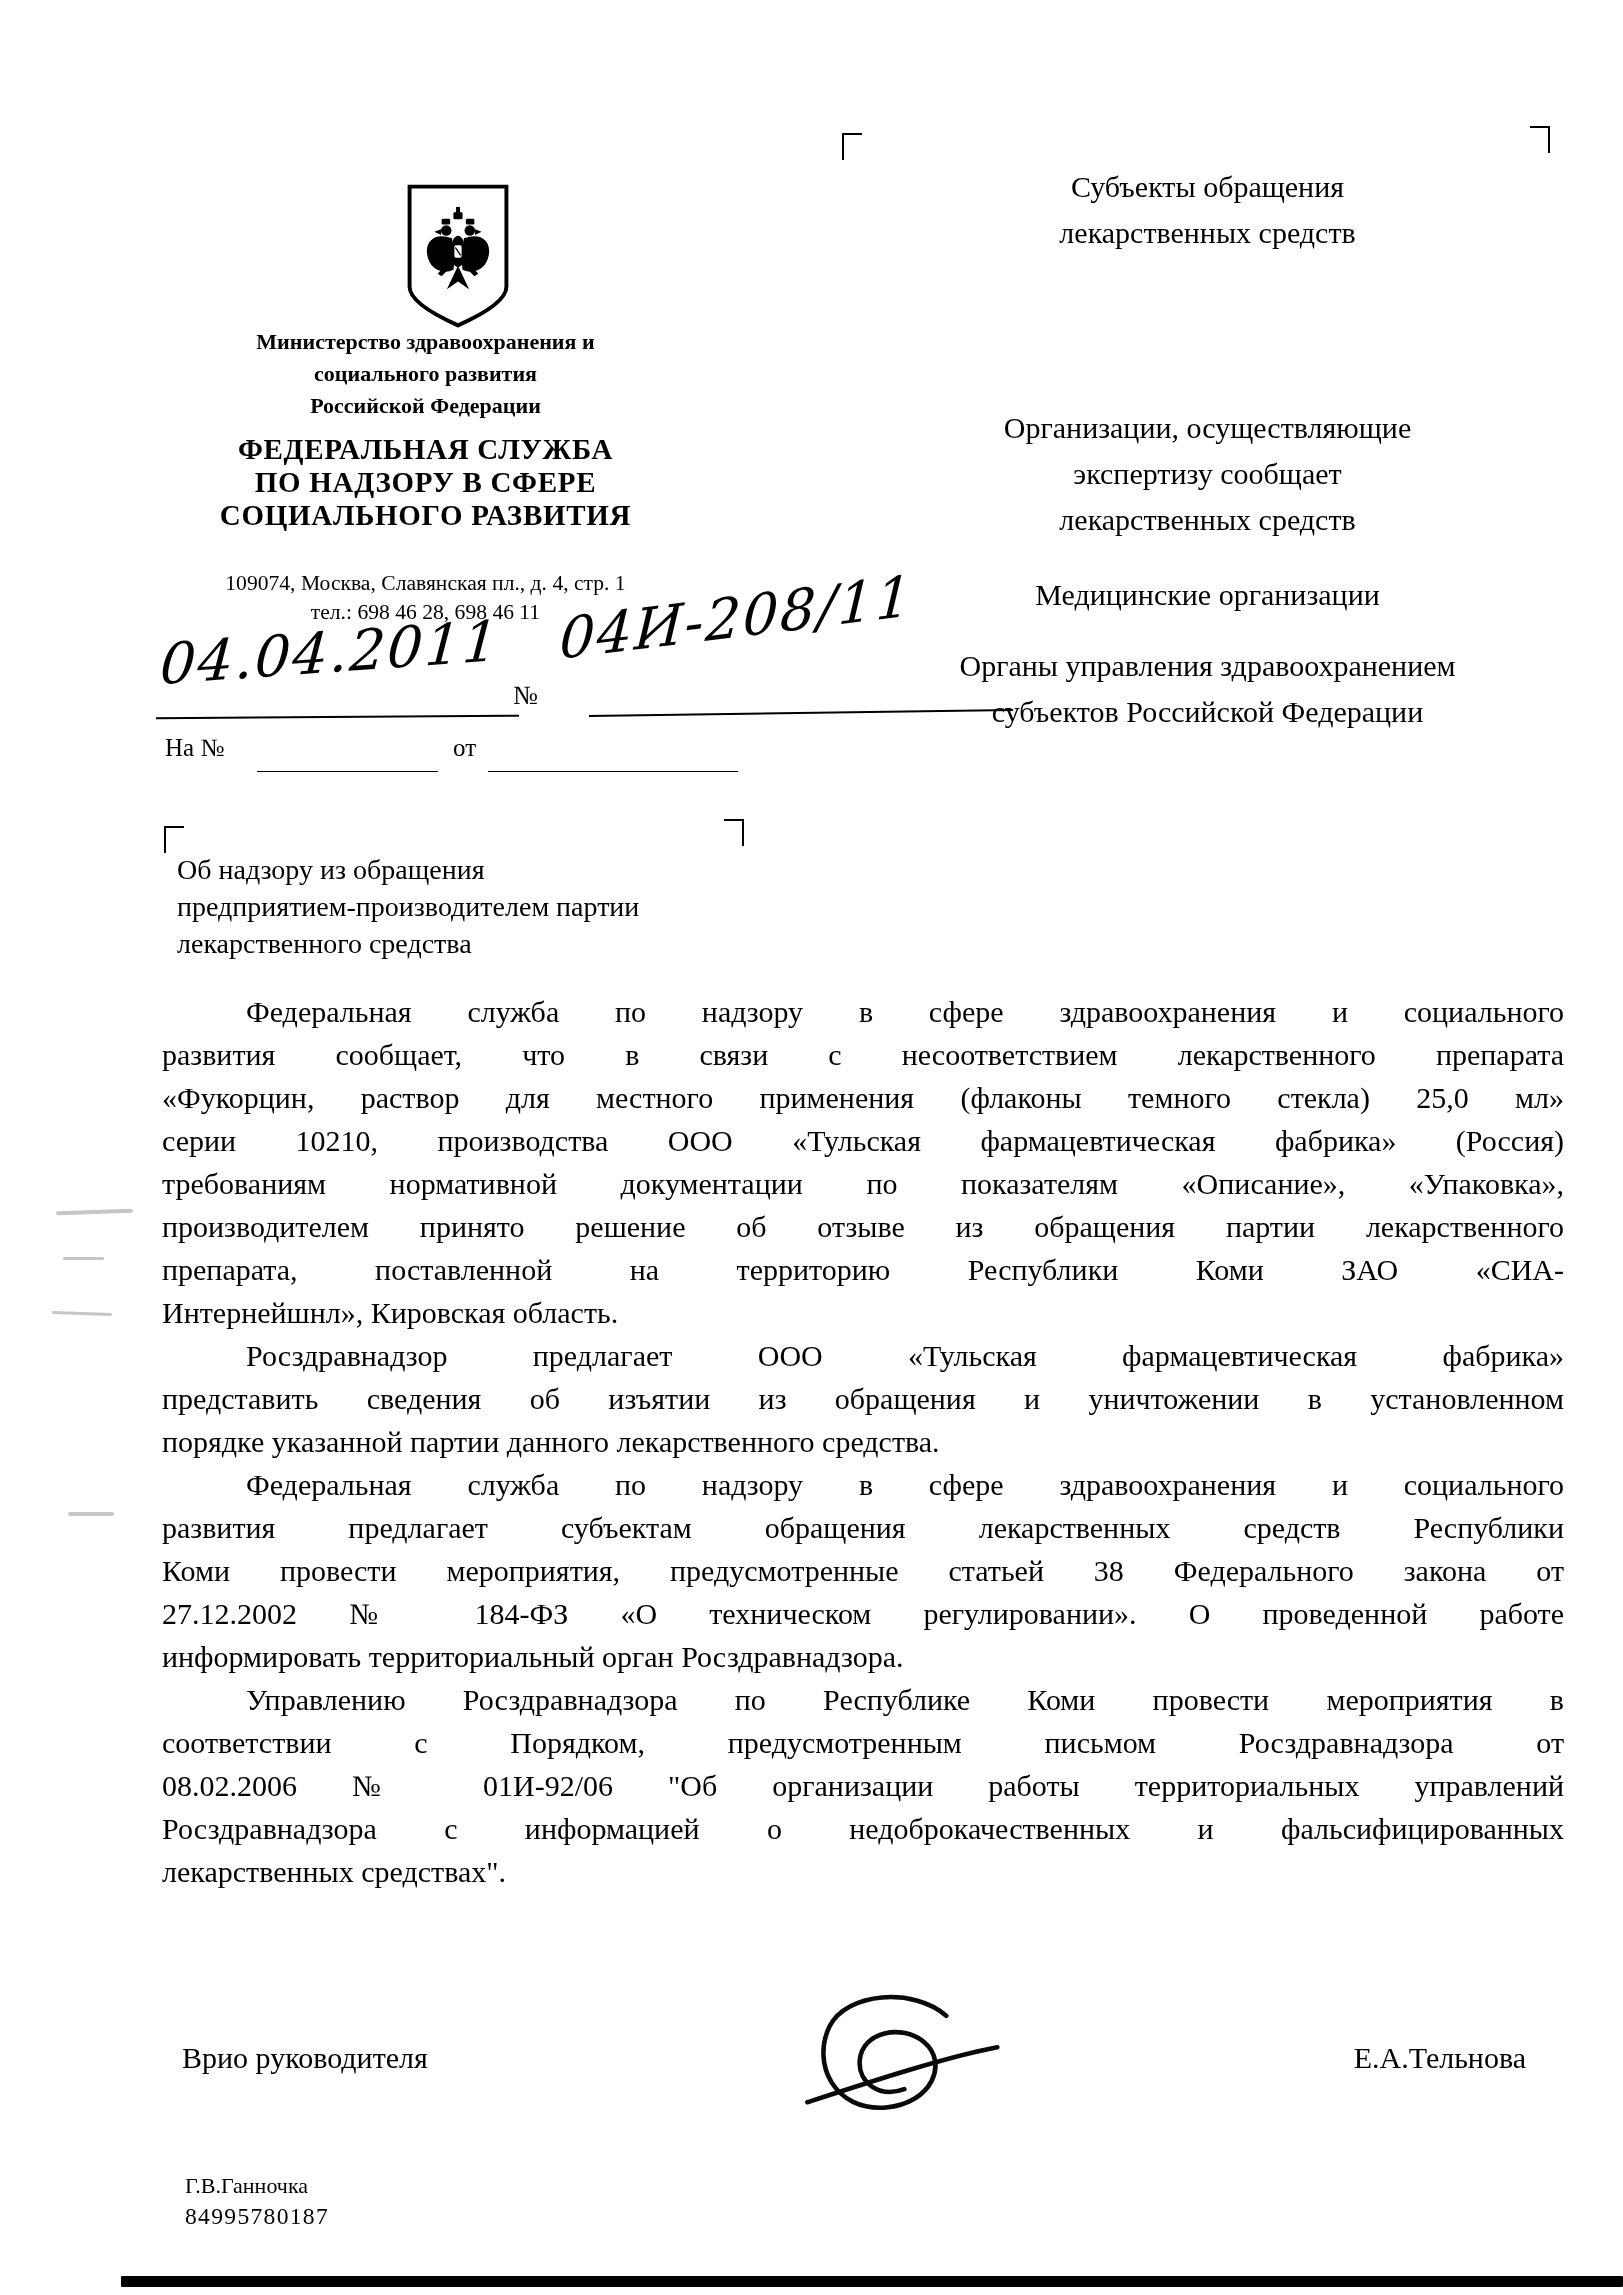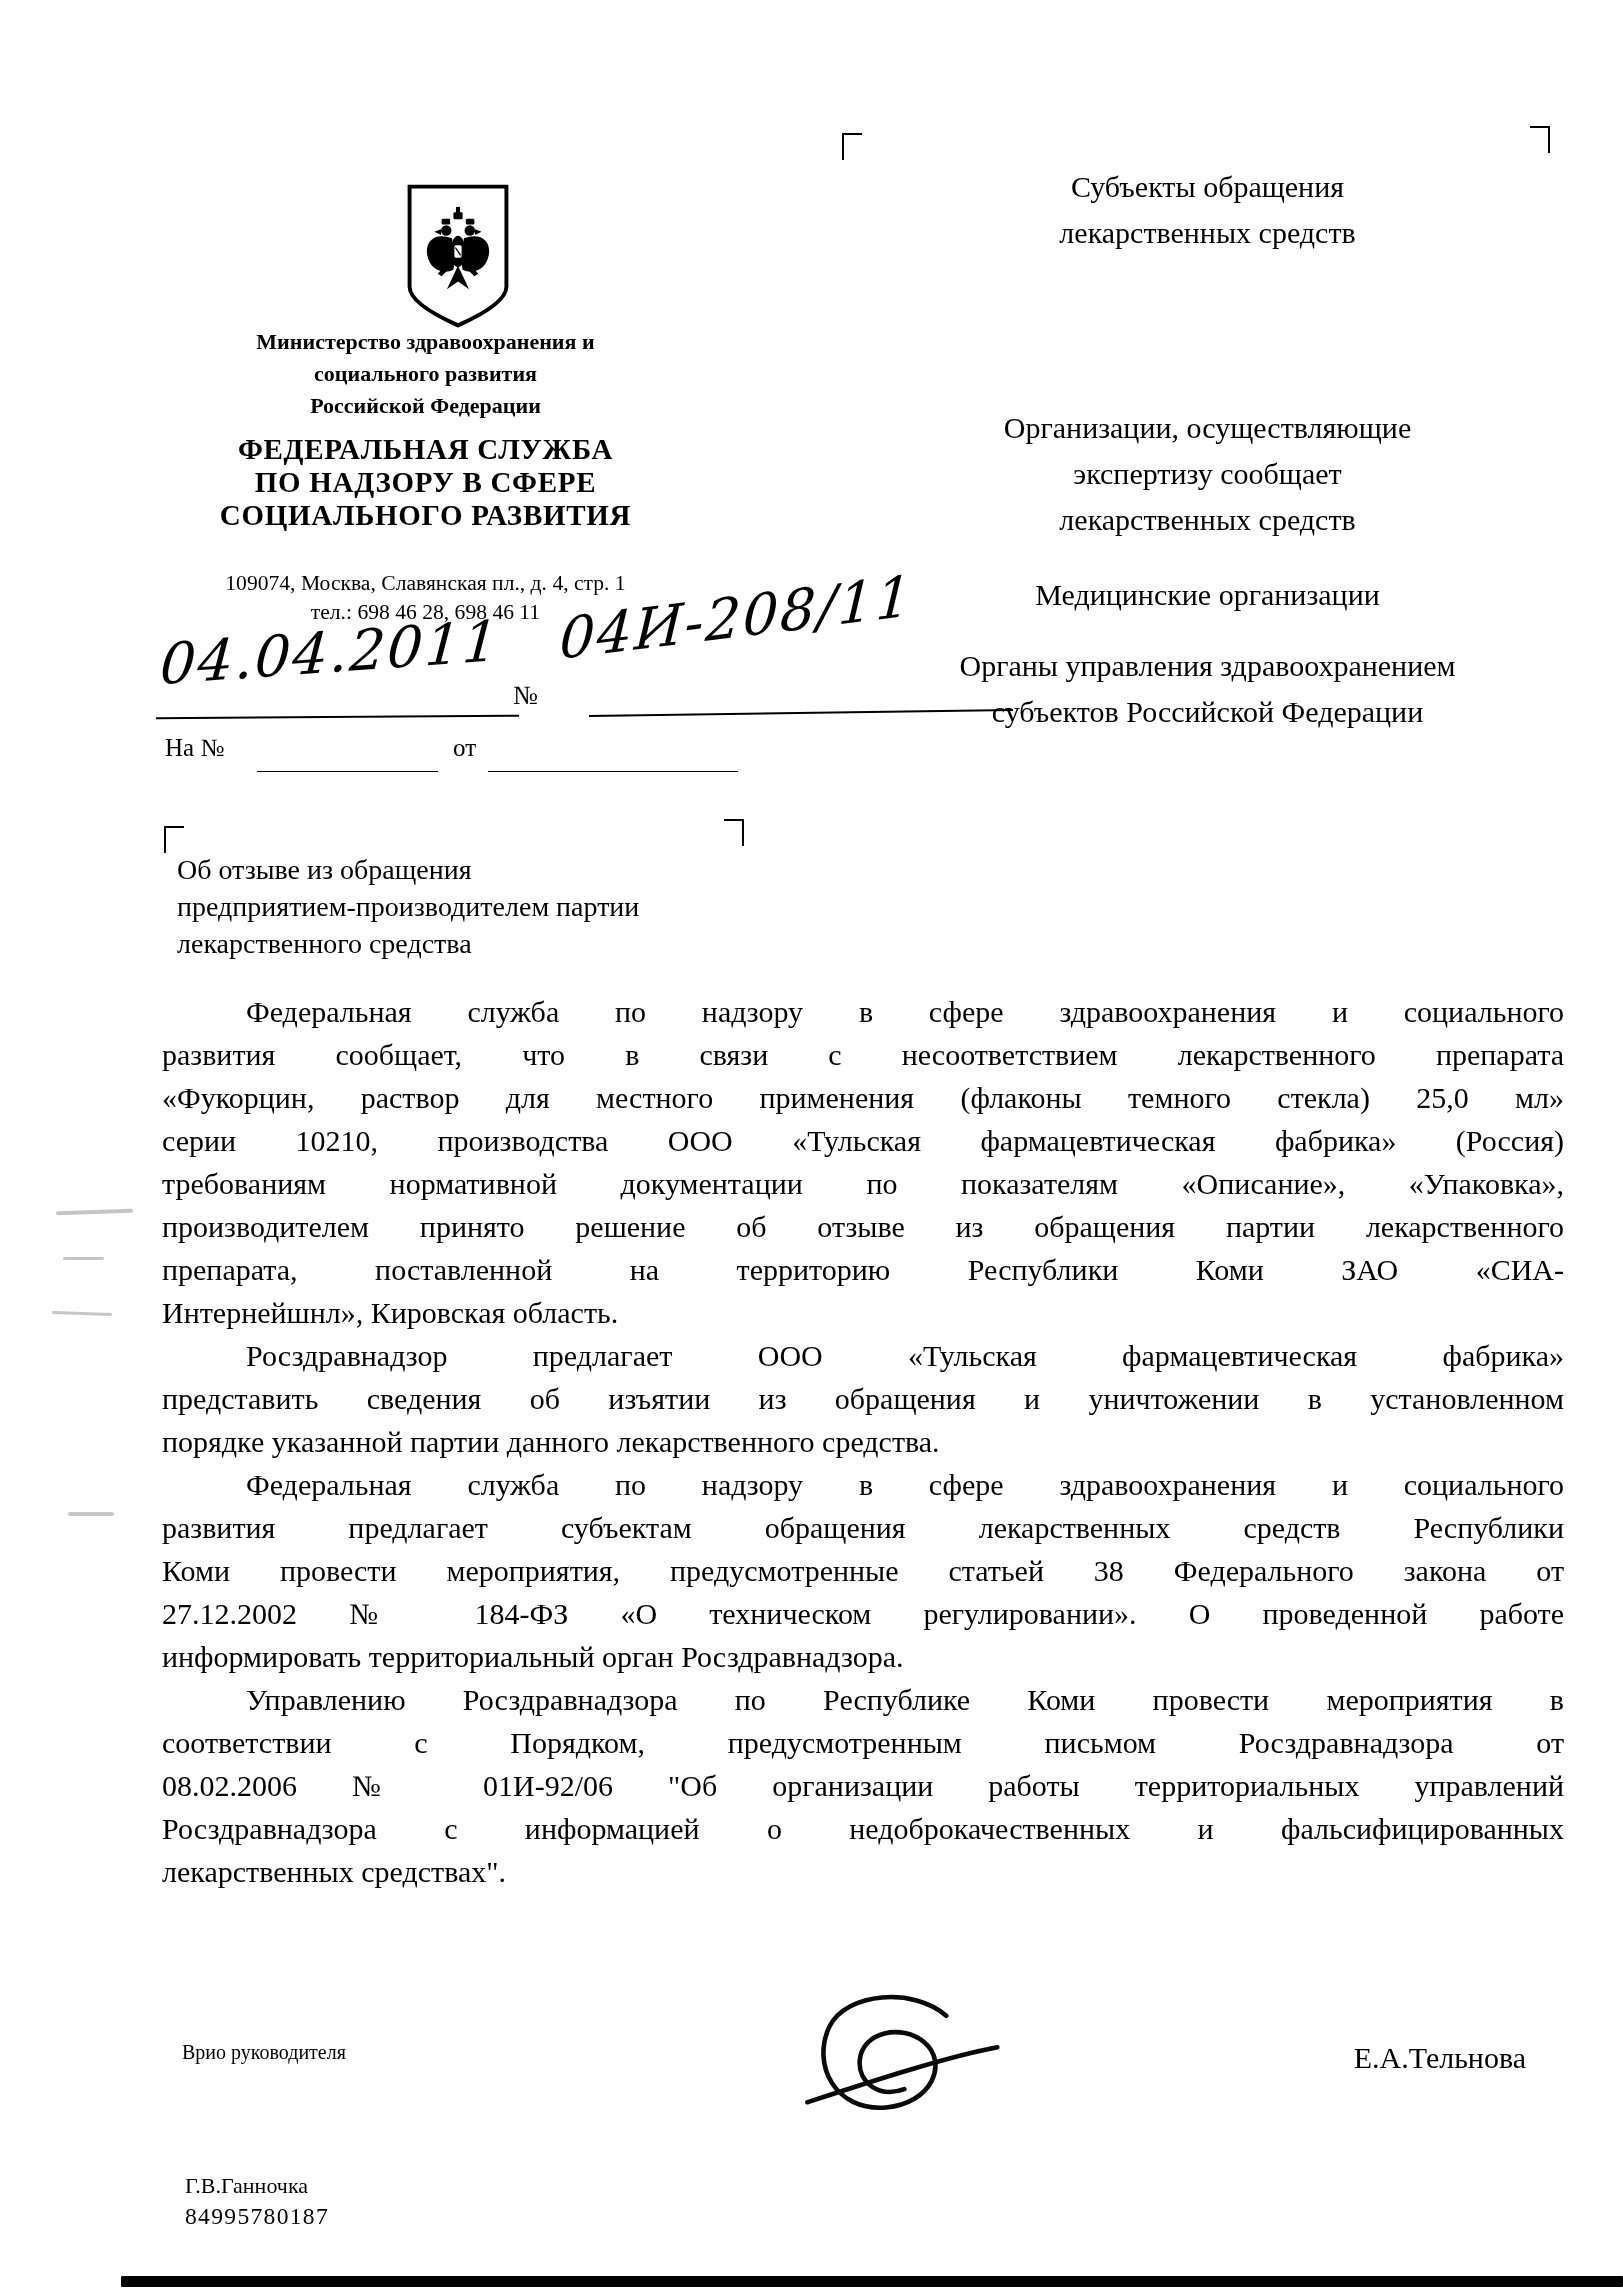--- a/index.html
+++ b/index.html
@@ -36,21 +36,21 @@
   
   .subject{left:177px;top:851px;width:589px;font-size:28px;line-height:37px;}
 
   
   .body{left:162px;top:990px;width:1402px;}
   .bl{font-size:30px;line-height:43px;text-align:justify;text-align-last:justify;}
   .bl-first{text-indent:84px;}
   .bl-last{text-align-last:left;}
 
   
-  .sig-title{left:182px;top:2041px;font-size:20px;}
+  .sig-title{left:182px;top:2041px;font-size:30px;}
   .sig-name{right:97px;top:2041px;font-size:30px;}
   .sig-svg{left:730px;top:1983px;width:308px;height:154px;}
 
   
   .exec{left:185px;top:2173px;font-size:22px;}
   .exec-phone{left:185px;top:2203px;font-size:23.6px;letter-spacing:1.3px;}
   .bottom-bar{left:121px;top:2276px;width:1502px;height:10.5px;background:#000;border-radius:1.3px;}
 
   .artifact{background:#c6c6c6;border-radius:2px;}
 </style>
@@ -128,21 +128,21 @@
     <div class="rg" style="top:643px;">
       <div>Органы управления здравоохранением</div>
       <div>субъектов Российской Федерации</div>
     </div>
   </div>
 
   <div class="abs crn crn-l" style="left:164px;top:826px;"></div>
   <div class="abs crn crn-r" style="left:724px;top:819px;"></div>
 
   <div class="abs subject">
-    <div>Об отзыве из обращения</div>
+    <div>Об надзору из обращения</div>
     <div>предприятием-производителем партии</div>
     <div>лекарственного средства</div>
   </div>
 
   <div class="abs body">
     <div class="bl bl-first">Федеральная служба по надзору в сфере здравоохранения и социального</div>
     <div class="bl">развития сообщает, что в связи с несоответствием лекарственного препарата</div>
     <div class="bl">«Фукорцин, раствор для местного применения (флаконы темного стекла) 25,0 мл»</div>
     <div class="bl">серии 10210, производства ООО «Тульская фармацевтическая фабрика» (Россия)</div>
     <div class="bl">требованиям нормативной документации по показателям «Описание», «Упаковка»,</div>

